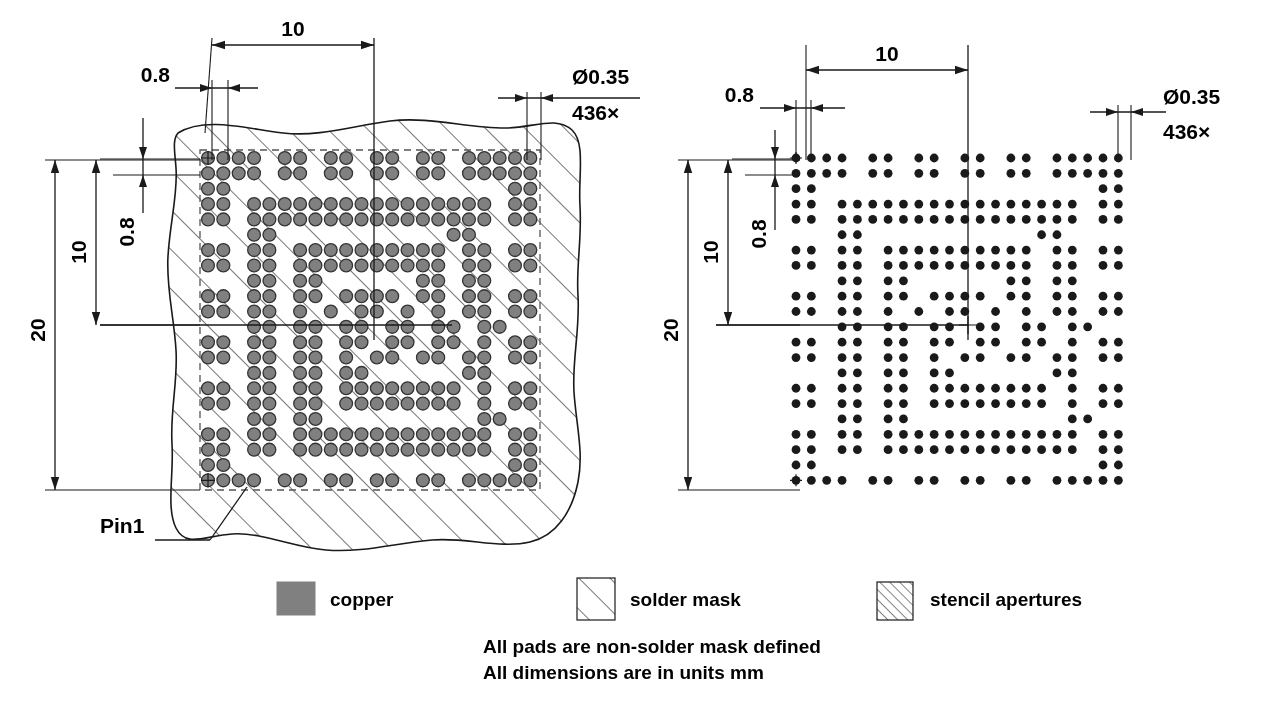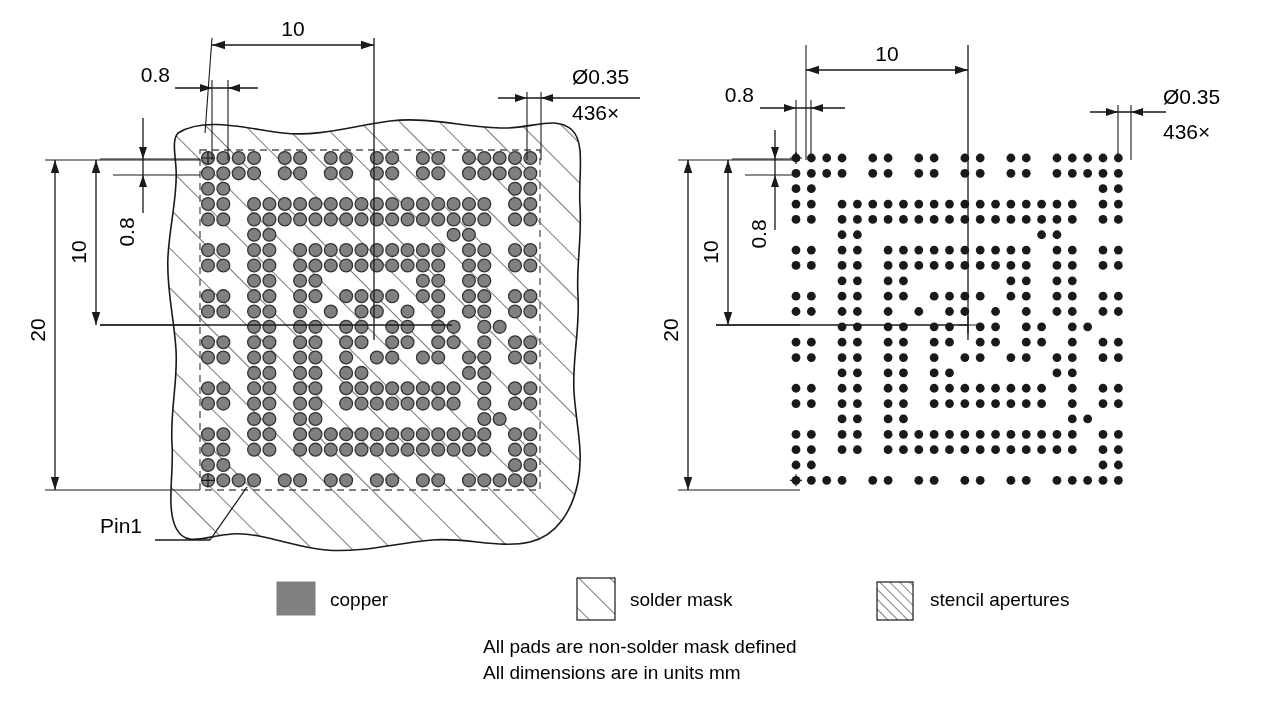--- a/index.html
+++ b/index.html
@@ -1,18 +1,18 @@
 <!DOCTYPE html>
 <html><head>
 <meta charset="utf-8">
 <style>
   html,body{margin:0;padding:0;background:#ffffff;}
   body{width:1280px;height:719px;overflow:hidden;
        font-family:"Liberation Sans","DejaVu Sans",sans-serif;color:#000;}
-  #stage{position:relative;width:1280px;height:529px;}
+  #stage{position:relative;width:1280px;height:529px;font-weight:bold;}
   svg{display:block;}
   .dimtxt{font-family:"Liberation Sans","DejaVu Sans",sans-serif;
           font-size:21px;fill:#000;}
   .legtxt{font-family:"Liberation Sans","DejaVu Sans",sans-serif;
           font-size:19px;fill:#000;}
   .notetxt{font-family:"Liberation Sans","DejaVu Sans",sans-serif;
            font-size:19px;fill:#000;}
 </style>
 </head>
 <body>

